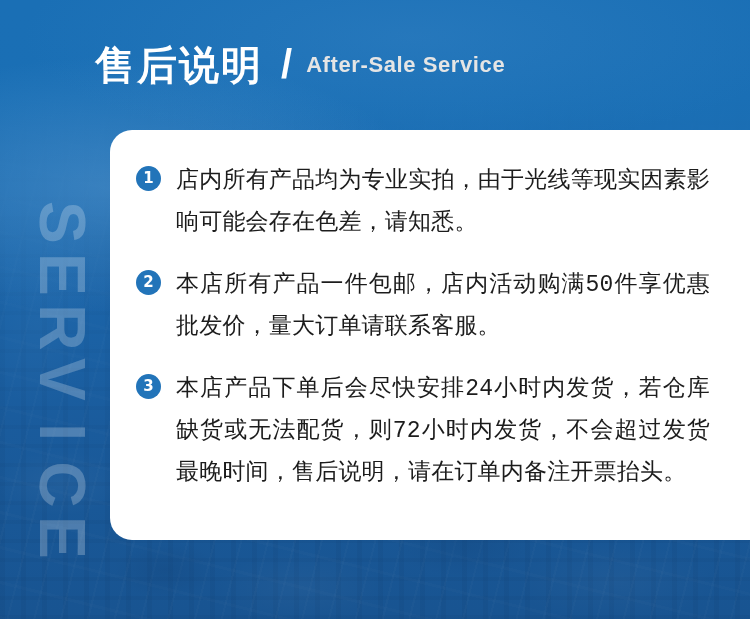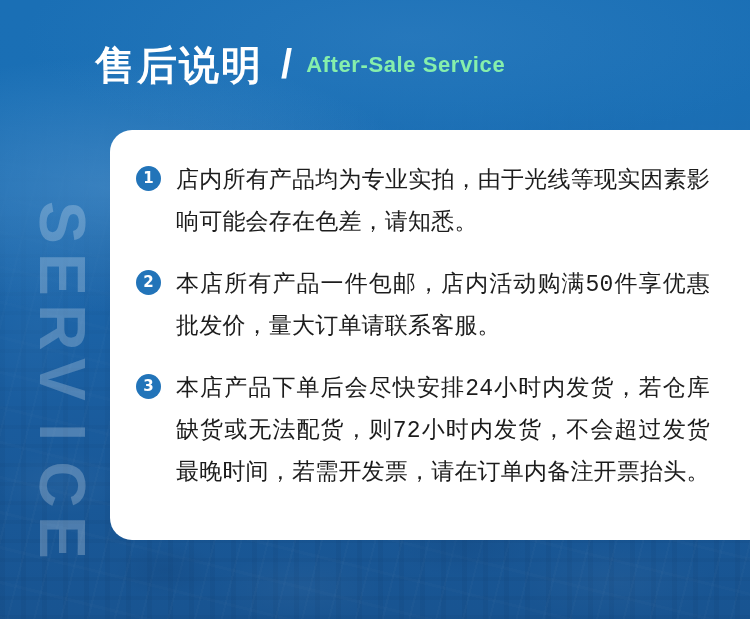--- a/index.html
+++ b/index.html
@@ -128,21 +128,21 @@
     font-size: 40px;
     font-weight: 700;
     color: #ffffff;
     margin: 0 6px 0 18px;
     line-height: 1;
     transform: translateY(-1px);
   }
   .header-sub {
     font-size: 22px;
     font-weight: 600;
-    color: #86efac;
+    color: #e5e5e5;
     letter-spacing: 0.6px;
     line-height: 1;
     white-space: nowrap;
     margin-left: 8px;
   }
 
   
   .card {
     position: absolute;
     left: 110px;
@@ -224,18 +224,18 @@
       <div class="item-text">店内所有产品均为专业实拍，由于光线等现实因素影响可能会存在色差，请知悉。</div>
     </div>
 
     <div class="item">
       <div class="badge">2</div>
       <div class="item-text">本店所有产品一件包邮，店内活动购满50件享优惠批发价，量大订单请联系客服。</div>
     </div>
 
     <div class="item">
       <div class="badge">3</div>
-      <div class="item-text">本店产品下单后会尽快安排24小时内发货，若仓库缺货或无法配货，则72小时内发货，不会超过发货最晚时间，若需开发票，请在订单内备注开票抬头。</div>
+      <div class="item-text">本店产品下单后会尽快安排24小时内发货，若仓库缺货或无法配货，则72小时内发货，不会超过发货最晚时间，售后说明，请在订单内备注开票抬头。</div>
     </div>
 
   </div>
 
 </div>
 
 </body></html>

